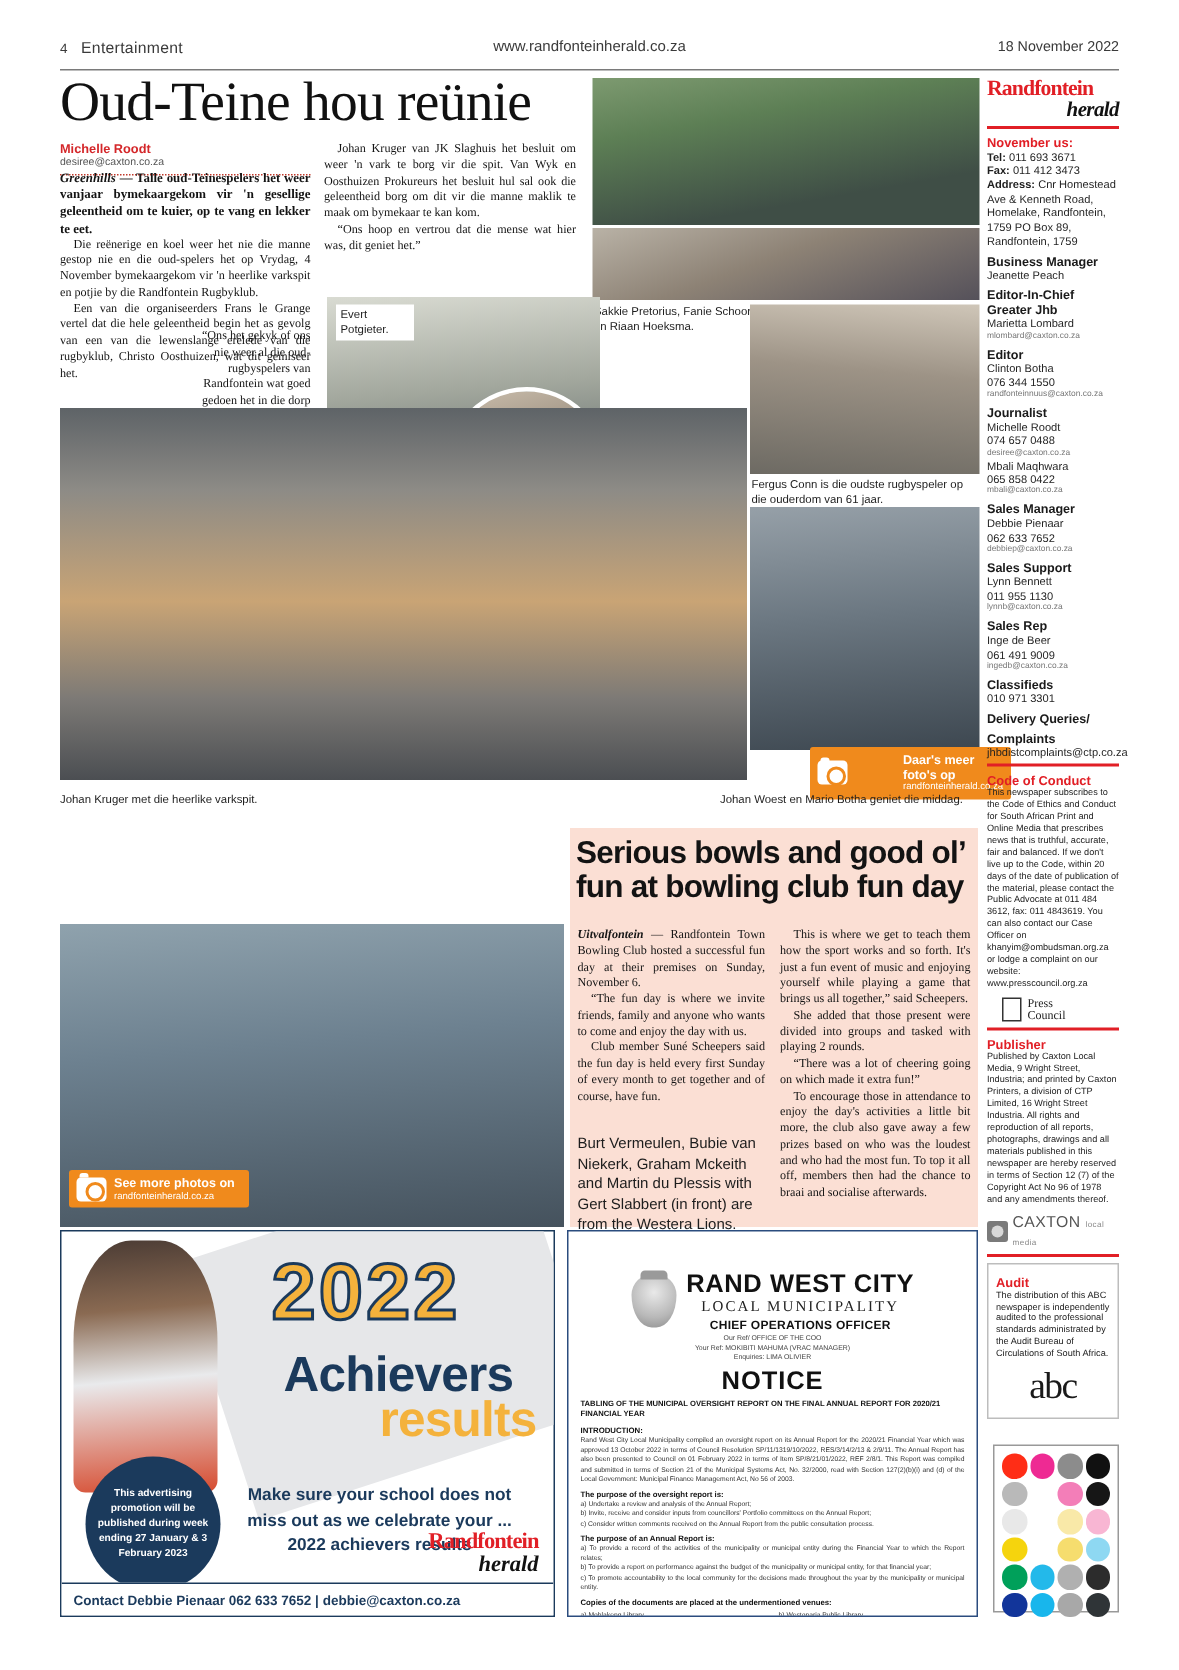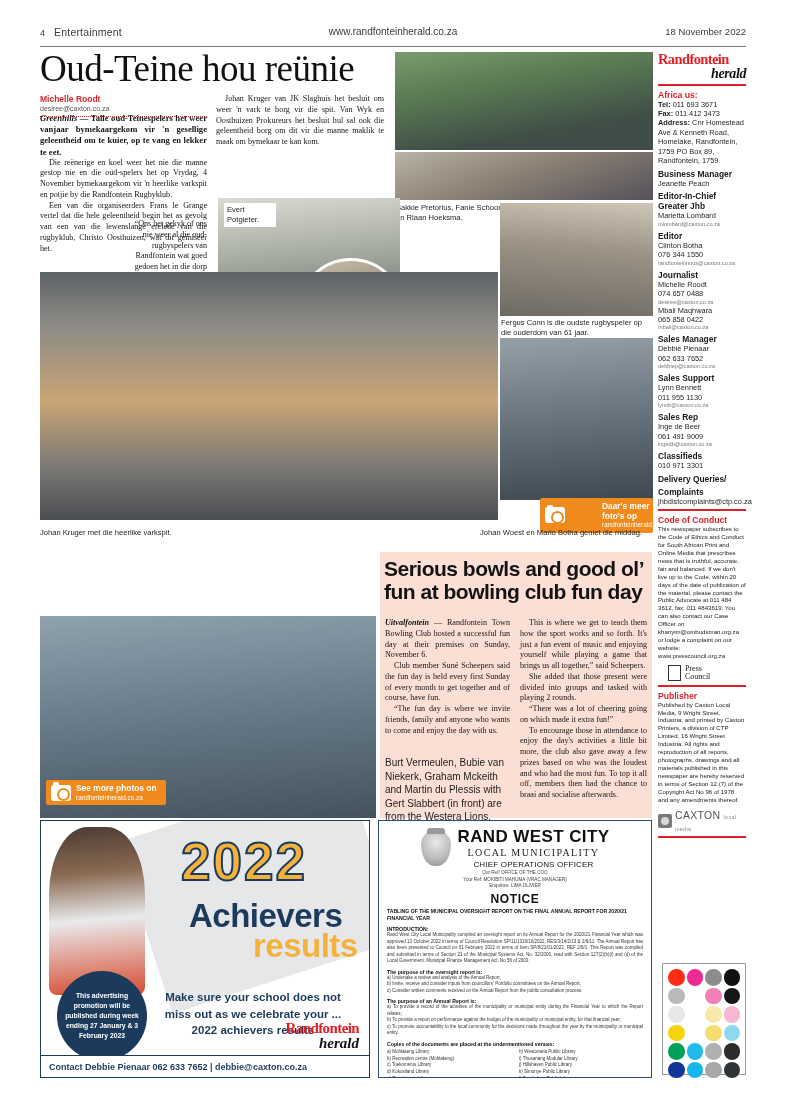--- a/index.html
+++ b/index.html
@@ -246,37 +246,37 @@
     display:flex; align-items:center; padding-left:8px;
     color:#1b3a5c; font-size:9px; font-weight:bold;
   }
 
   
   .notice {
     position:absolute; left:378px; top:820px; width:274px; height:258px;
     border:1px solid #2b4c7e; background:#fff; padding:6px 8px;
     overflow:hidden;
   }
-  .notice-head { display:flex; align-items:center; justify-content:center; gap:7px; }
+  .notice-head { display:flex; align-items:center; justify-content:center; gap:7px;margin-top:19px; }
   .crest {
     width:30px; height:36px; flex:none;
     background: radial-gradient(circle at 50% 35%, #e9e9e9, #b8b8b8 60%, #8a8a8a);
     border-radius: 50% 50% 45% 45% / 40% 40% 60% 60%;
     position:relative;
   }
   .crest:before{
     content:""; position:absolute; left:6px; top:-2px; width:18px; height:6px;
     background:#9a9a9a; border-radius:3px 3px 0 0;
   }
   .notice-title { text-align:center; }
   .notice-title .l1 { font-size:17px; font-weight:bold; letter-spacing:.4px; color:#111; }
   .notice-title .l2 { font-family:"Liberation Serif", serif; font-size:10px; letter-spacing:1.4px; color:#222; }
-  .notice-title .l3 { font-size:8px; font-weight:normal; letter-spacing:.2px; color:#111; margin-top:2px; }
+  .notice-title .l3 { font-size:8px; font-weight:bold; letter-spacing:.2px; color:#111; margin-top:2px; }
   .notice-refs { text-align:center; font-size:4.6px; color:#444; line-height:1.45; margin-top:1px; }
-  .notice-word { text-align:center; font-size:12px; font-weight:bold; letter-spacing:.6px; margin-top:2px; color:#111; }
+  .notice-word { text-align:center; font-size:17px; font-weight:bold; letter-spacing:.6px; margin-top:2px; color:#111; }
   .notice-sub { font-size:5.1px; font-weight:bold; text-align:left; line-height:1.4; margin-top:2px; color:#111; }
   .nh { font-size:5.2px; font-weight:bold; margin-top:4px; color:#111; }
   .np { font-size:4.5px; line-height:1.45; color:#333; text-align:justify; }
   .venues { display:flex; gap:8px; margin-top:2px; }
   .venues ul { list-style:none; font-size:4.5px; line-height:1.5; color:#333; flex:1; }
 </style>
 </head>
 <body>
 
 <div class="page">
@@ -301,20 +301,21 @@
 
   <div class="col col1">
     <p class="lead"><i>Greenhills</i> — Talle oud-Teinespelers het weer vanjaar bymekaargekom vir 'n gesellige geleentheid om te kuier, op te vang en lekker te eet.</p>
     <p>Die reënerige en koel weer het nie die manne gestop nie en die oud-spelers het op Vrydag, 4 November bymekaargekom vir 'n heerlike varkspit en potjie by die Randfontein Rugbyklub.</p>
     <p>Een van die organiseerders Frans le Grange vertel dat die hele geleentheid begin het as gevolg van een van die lewenslange erelede van die rugbyklub, Christo Oosthuizen, wat dit geïniseer het.</p>
   </div>
   <div class="col1-lower">“Ons het gekyk of ons nie weer al die oud-rugbyspelers van Randfontein wat goed gedoen het in die dorp en wat ook in besigheid goed gedoen het, bymekaar kan kry nie, en bietjie reünie te hou.”</div>
 
   <div class="col col2">
     <p>Johan Kruger van JK Slaghuis het besluit om weer 'n vark te borg vir die spit. Van Wyk en Oosthuizen Prokureurs het besluit hul sal ook die geleentheid borg om dit vir die manne maklik te maak om bymekaar te kan kom.</p>
+    <p>“Ons hoop en vertrou dat die mense wat hier was, dit geniet het.”</p>
   </div>
 
   <div class="photo ph-group1" style="left:395px; top:52px; width:258px; height:98px;"></div>
 
   <div class="photo ph-group2" style="left:395px; top:152px; width:258px; height:48px;"></div>
 
   <div class="cap" style="left:396px; top:203px; width:125px;">Sakkie Pretorius, Fanie Schoonraad en Riaan Hoeksma.</div>
 
   <div class="photo ph-fergus" style="left:500px; top:203px; width:153px; height:113px;"></div>
   <div class="cap" style="left:501px; top:318px; width:152px;">Fergus Conn is die oudste rugbyspeler op die ouderdom van 61 jaar.</div>
@@ -322,21 +323,21 @@
   <div class="photo ph-evert" style="left:218px; top:198px; width:182px; height:158px;"></div>
   <div class="cap cap-white" style="left:224px; top:203px; width:52px;">Evert Potgieter.</div>
 
   <div class="photo circle-ph ph-etienne" style="left:297px; top:258px; width:108px; height:108px;"></div>
   <div class="cap cap-white" style="left:305px; top:320px; width:57px;">Etienne van Rensburg.</div>
 
   <div class="photo ph-woest" style="left:500px; top:338px; width:153px; height:162px;"></div>
 
   <div class="photo ph-spit" style="left:40px; top:272px; width:458px; height:248px;"></div>
 
-  <div class="more-badge" style="left:540px; top:498px; width:113px;gap:37px;">
+  <div class="more-badge" style="left:540px; top:498px; width:134px;gap:37px;">
     <div class="camera"></div>
     <div class="txt">
       <div class="t1">Daar's meer foto's op</div>
       <div class="t2">randfonteinherald.co.za</div>
     </div>
   </div>
 
   <div class="cap" style="left:40px; top:528px; width:250px;">Johan Kruger met die heerlike varkspit.</div>
   <div class="cap" style="left:480px; top:528px; width:200px;">Johan Woest en Mario Botha geniet die middag.</div>
 
@@ -346,39 +347,39 @@
     <div class="txt">
       <div class="t1">See more photos on</div>
       <div class="t2">randfonteinherald.co.za</div>
     </div>
   </div>
 
   <div class="bowls-block"></div>
   <div class="bowls-head">Serious bowls and good ol’ fun at bowling club fun day</div>
   <div class="bowls-col bowls-c1">
     <p class="first"><i><b>Uitvalfontein</b></i> — Randfontein Town Bowling Club hosted a successful fun day at their premises on Sunday, November 6.</p>
+    <p>“The fun day is where we invite friends, family and anyone who wants to come and enjoy the day with us.</p>
     <p>Club member Suné Scheepers said the fun day is held every first Sunday of every month to get together and of course, have fun.</p>
-    <p>“The fun day is where we invite friends, family and anyone who wants to come and enjoy the day with us.</p>
   </div>
   <div class="bowls-col bowls-c2">
     <p>This is where we get to teach them how the sport works and so forth. It's just a fun event of music and enjoying yourself while playing a game that brings us all together,” said Scheepers.</p>
     <p>She added that those present were divided into groups and tasked with playing 2 rounds.</p>
     <p>“There was a lot of cheering going on which made it extra fun!”</p>
     <p>To encourage those in attendance to enjoy the day's activities a little bit more, the club also gave away a few prizes based on who was the loudest and who had the most fun. To top it all off, members then had the chance to braai and socialise afterwards.</p>
   </div>
   <div class="bowls-cap">Burt Vermeulen, Bubie van Niekerk, Graham Mckeith and Martin du Plessis with Gert Slabbert (in front) are from the Westera Lions.</div>
 
   <div class="sidebar">
     <div class="sb-logo">
       <div class="r1">Randfontein</div>
       <div class="r2">herald</div>
     </div>
     <div class="sb-rule"></div>
 
-    <div class="sb-h red">Africa us:</div>
+    <div class="sb-h red">November us:</div>
     <div class="sb-t">
       <b>Tel:</b>
       <span>011 693 3671</span>
     </div>
     <div class="sb-t">
       <b>Fax:</b>
       <span>011 412 3473</span>
     </div>
     <div class="sb-t">
       <b>Address:</b>
@@ -445,20 +446,25 @@
 
     <div class="caxton-logo">
       <div class="mark"></div>
       <div class="wordmark">
         <span style="font-size:10.5px;color:#555;">CAXTON</span>
         <span>local media</span>
       </div>
     </div>
 
     <div class="sb-rule"></div>
+    <div class="sb-box">
+      <div class="sb-h red">Audit</div>
+      <div class="sb-small">The distribution of this ABC newspaper is independently audited to the professional standards administrated by the Audit Bureau of Circulations of South Africa.</div>
+      <div class="abc-logo">abc</div>
+    </div>
   </div>
 
   <div class="swatches" id="swatches">
       <div class="sw" style="background: rgb(255, 45, 22);"></div>
       <div class="sw" style="background: rgb(238, 42, 147);"></div>
       <div class="sw" style="background: rgb(140, 140, 140);"></div>
       <div class="sw" style="background: rgb(17, 17, 17);"></div>
       <div class="sw" style="background: rgb(185, 185, 185);"></div>
       <div class="sw" style="background: rgb(255, 255, 255);"></div>
       <div class="sw" style="background: rgb(243, 126, 184);"></div>

